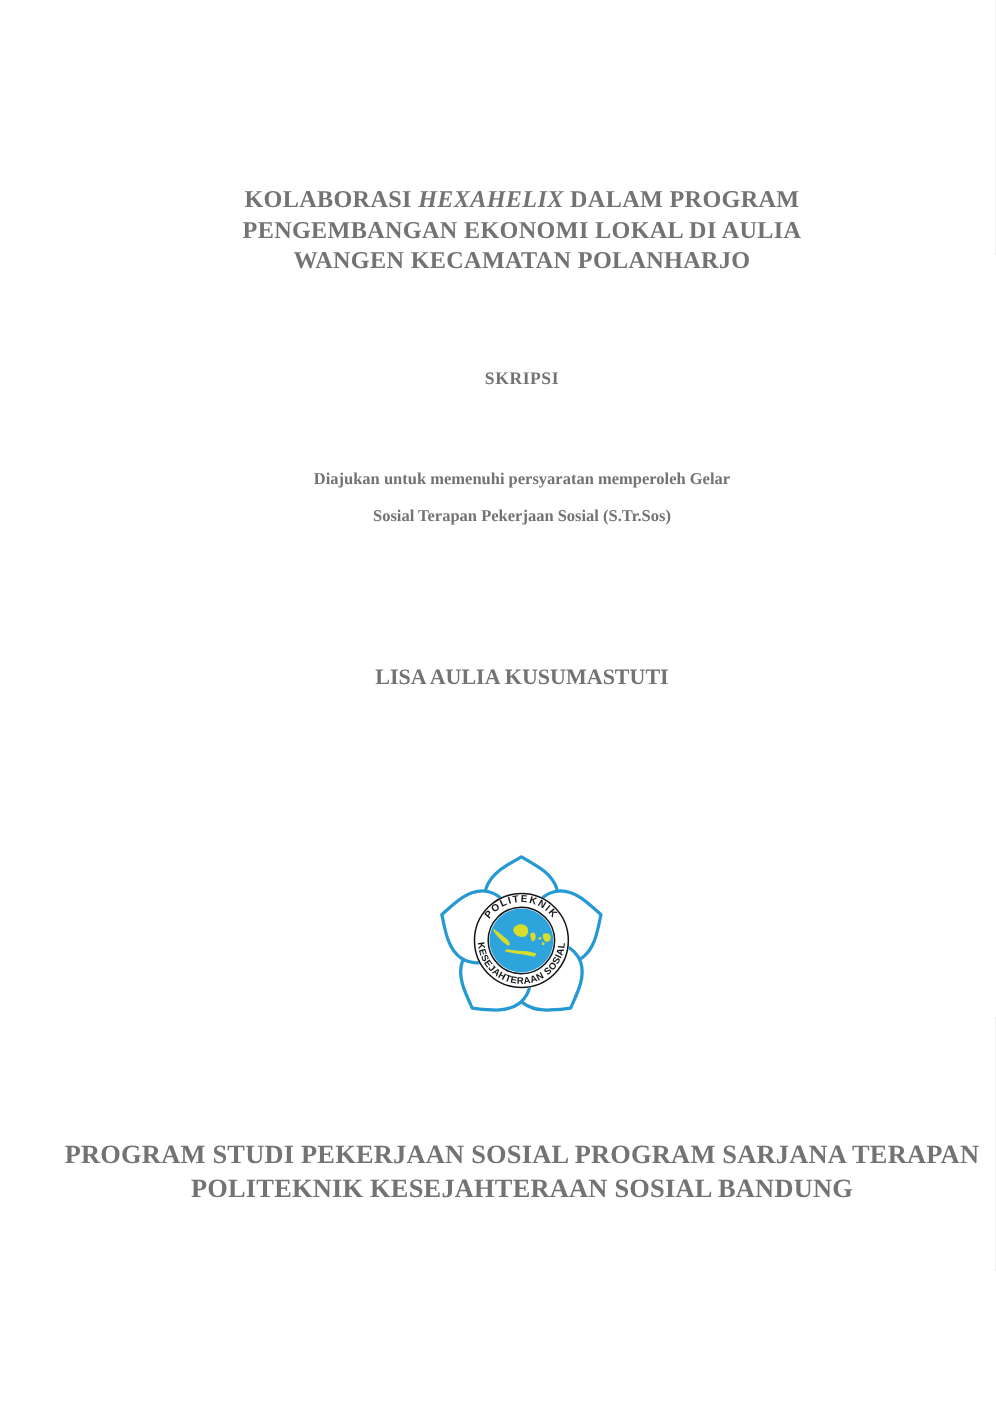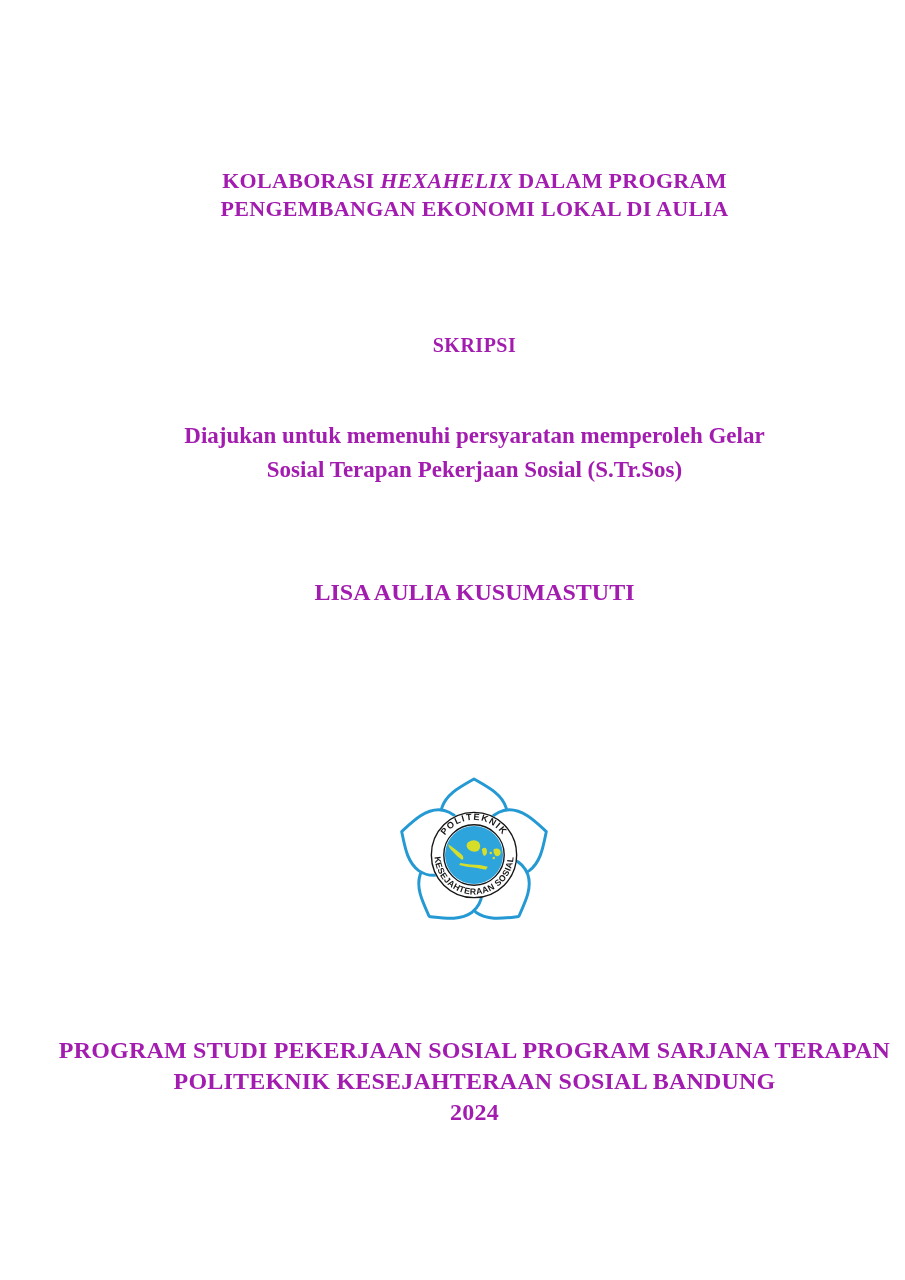--- a/index.html
+++ b/index.html
@@ -1,42 +1,43 @@
 <!DOCTYPE html>
 <html><head>
 <meta charset="utf-8">
 <style>
   html,body{margin:0;padding:0;background:#e8e8e8;}
   .page{
     width:905px;height:1280px;position:relative;margin:0 auto;
     background:#ffffff;
     font-family:"Liberation Serif","DejaVu Serif",serif;
-    color:#a21caf;font-weight:bold;overflow:hidden;
+    color:#737373;font-weight:bold;overflow:hidden;
   }
   .block{position:absolute;left:44px;right:0;text-align:center;}
   .title{top:167px;font-size:22px;line-height:28px;letter-spacing:0.3px;}
   .title em{font-style:italic;}
-  .skripsi{top:333px;font-size:20px;letter-spacing:0.5px;line-height:24px;}
-  .submission{top:419px;font-size:23px;line-height:34px;}
-  .author{top:575px;font-size:24px;line-height:34px;}
+  .skripsi{top:333px;font-size:16px;letter-spacing:0.5px;line-height:24px;}
+  .submission{top:419px;font-size:15px;line-height:34px;}
+  .author{top:599px;font-size:20px;line-height:34px;}
   .logo-wrap{position:absolute;left:395px;top:776px;width:158px;height:158px;}
   .footer{top:1035px;font-size:24px;line-height:31px;letter-spacing:0.2px;}
   .ring-text{
     font-family:"Liberation Sans","DejaVu Sans",sans-serif;
     font-weight:bold;fill:#151515;
   }
 </style>
 </head>
 <body>
 
 <div class="page">
 
   <div class="block title">
     <div><span>KOLABORASI </span><em>HEXAHELIX</em><span> DALAM PROGRAM</span></div>
     <div>PENGEMBANGAN EKONOMI LOKAL DI AULIA</div>
+    <div>WANGEN KECAMATAN POLANHARJO</div>
   </div>
 
   <div class="block skripsi">SKRIPSI</div>
 
   <div class="block submission">
     <div>Diajukan untuk memenuhi persyaratan memperoleh Gelar</div>
     <div>Sosial Terapan Pekerjaan Sosial (S.Tr.Sos)</div>
   </div>
 
   <div class="block author">
@@ -81,16 +82,15 @@
       </text>
       <text class="ring-text" font-size="8.8" letter-spacing="0.4" text-anchor="middle">
         <textPath href="#arcBottom" startOffset="50%">KESEJAHTERAAN SOSIAL</textPath>
       </text>
     </svg>
   </div>
 
   <div class="block footer">
     <div>PROGRAM STUDI PEKERJAAN SOSIAL PROGRAM SARJANA TERAPAN</div>
     <div>POLITEKNIK KESEJAHTERAAN SOSIAL BANDUNG</div>
-    <div>2024</div>
   </div>
 
 </div>
 
 </body></html>

